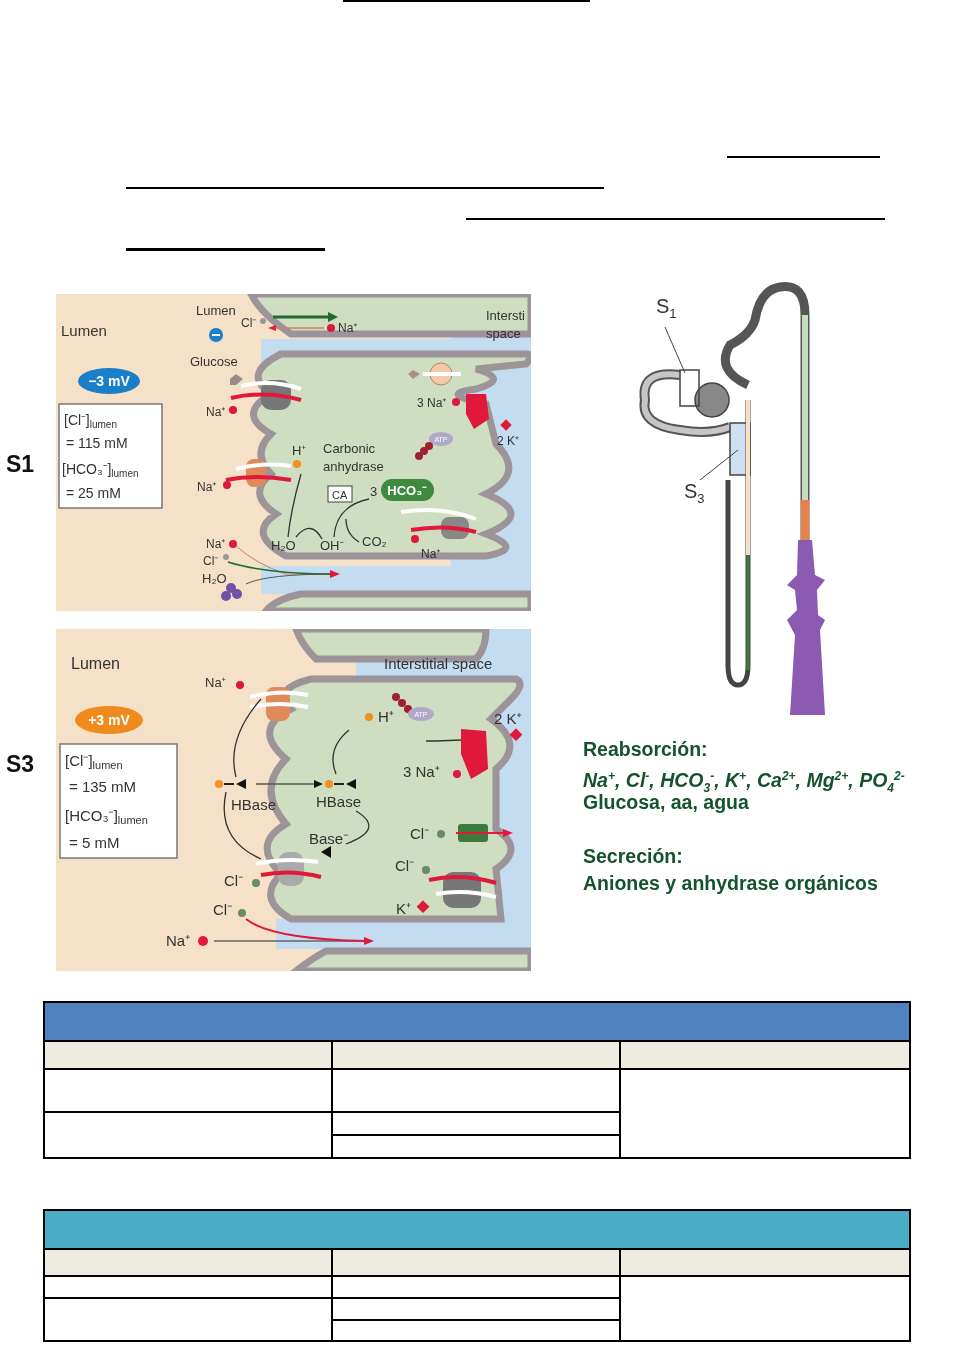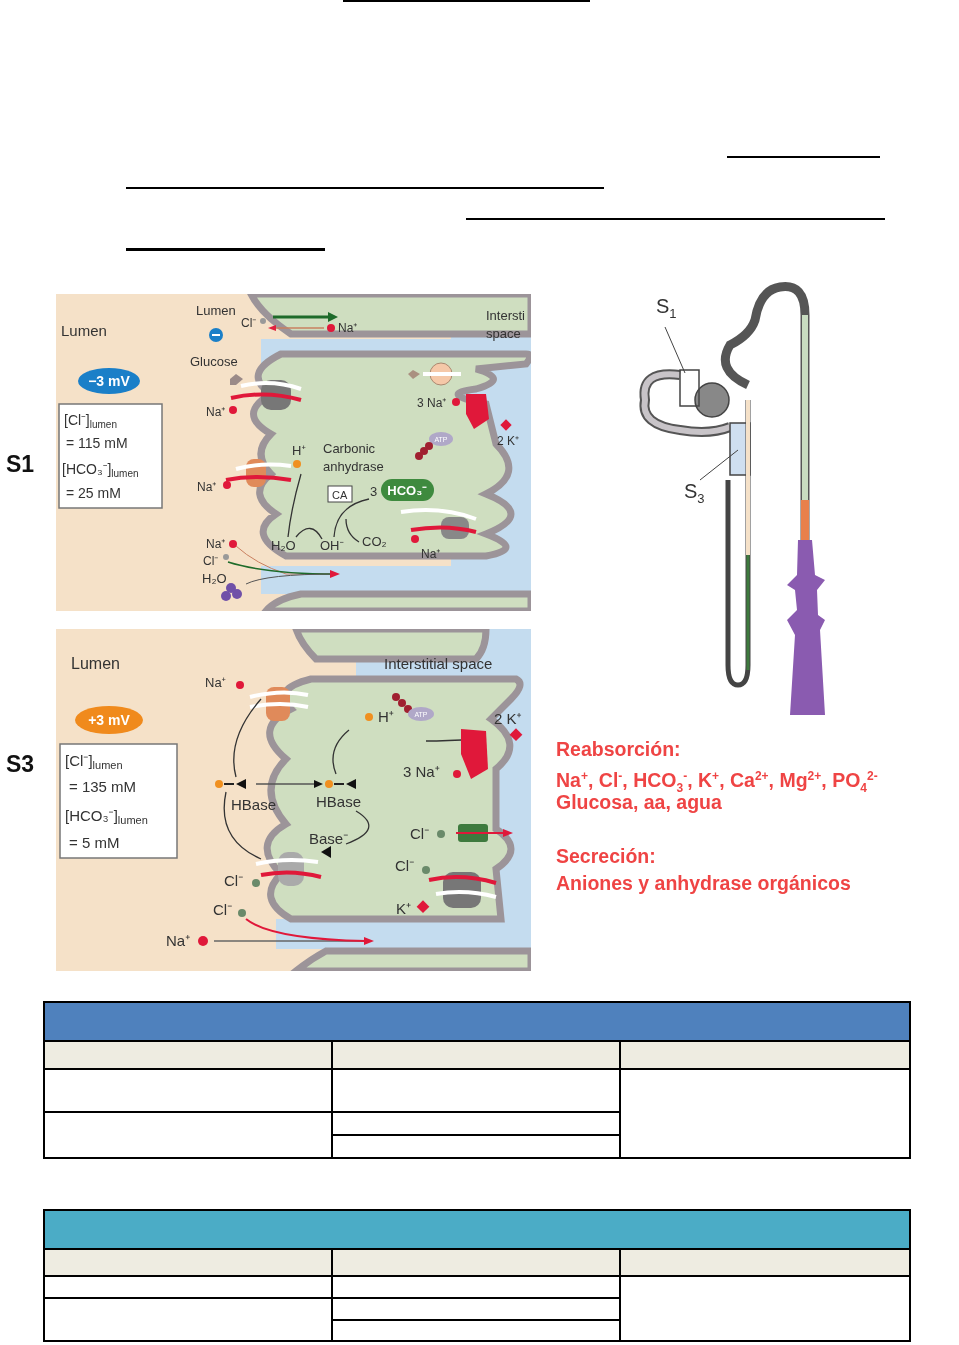--- a/index.html
+++ b/index.html
@@ -1,21 +1,21 @@
 <!DOCTYPE html>
 <html><head>
 <meta charset="utf-8">
 <style>
   html, body { margin:0; padding:0; background:#ffffff; }
   body { width:959px; height:1345px; position:relative; overflow:hidden; font-family:"Liberation Sans", sans-serif; color:#000; }
   .uline { position:absolute; background:#000; }
   .diagram { position:absolute; overflow:hidden; }
   .seg-label { position:absolute; font-family:"Liberation Sans", sans-serif; font-weight:bold; font-size:23px; color:#111; }
   svg text { font-family:"Liberation Sans", sans-serif; fill:#333; }
-  .info { position:absolute; left:556px; font-weight:bold; font-size:19.5px; line-height:26.5px; color:#ef4444; }
+  .info { position:absolute; left:583px; font-weight:bold; font-size:19.5px; line-height:26.5px; color:#14532d; }
   .info sup, .info sub { font-size:12px; }
   table.grid { position:absolute; border-collapse:collapse; table-layout:fixed; }
   table.grid td { border:2px solid #000; padding:0; }
   table.grid td.thin-l { border-left:1px solid #000; }
   .hdr-blue { background:#4f81bd; }
   .hdr-teal { background:#4bacc6; }
   .subhdr { background:#eeece1; }
 </style>
 </head>
 <body>
@@ -234,21 +234,21 @@
     <path d="M128,125 L128,280" stroke="#f5e1c8" stroke-width="4" fill="none"></path>
     <path d="M128,280 L128,395" stroke="#3e7a3e" stroke-width="3" fill="none"></path>
     <line x1="45" y1="52" x2="65" y2="98" stroke="#444" stroke-width="1"></line>
     <line x1="80" y1="205" x2="118" y2="175" stroke="#444" stroke-width="1"></line>
     <text x="36" y="38" font-size="20"><tspan>S</tspan><tspan font-size="13" dy="5">1</tspan></text>
     <text x="64" y="223" font-size="20"><tspan>S</tspan><tspan font-size="13" dy="5">3</tspan></text>
   </svg>
 </div>
 
 <div class="info" style="top:736px;">Reabsorción:</div>
-<div class="info" style="top:762px;" id="ion-list"><span>Na<sup>+</sup></span>, <span>Cl<sup>-</sup></span>, <span>HCO<sub>3</sub><sup>-</sup></span>, <span>K<sup>+</sup></span>, <span>Ca<sup>2+</sup></span>, <span>Mg<sup>2+</sup></span>, <span>PO<sub>4</sub><sup>2-</sup></span></div>
+<div class="info" style="top:762px;font-style:italic;" id="ion-list"><span>Na<sup>+</sup></span>, <span>Cl<sup>-</sup></span>, <span>HCO<sub>3</sub><sup>-</sup></span>, <span>K<sup>+</sup></span>, <span>Ca<sup>2+</sup></span>, <span>Mg<sup>2+</sup></span>, <span>PO<sub>4</sub><sup>2-</sup></span></div>
 <div class="info" style="top:789px;">Glucosa, aa, agua</div>
 <div class="info" style="top:843px;">Secreción:</div>
 <div class="info" style="top:870px;">Aniones y anhydrase orgánicos</div>
 
 <table class="grid" style="left:43px;top:1001px;width:866px;">
   <colgroup>
       <col style="width:288px">
       <col style="width:288px">
       <col style="width:290px">
     </colgroup>

